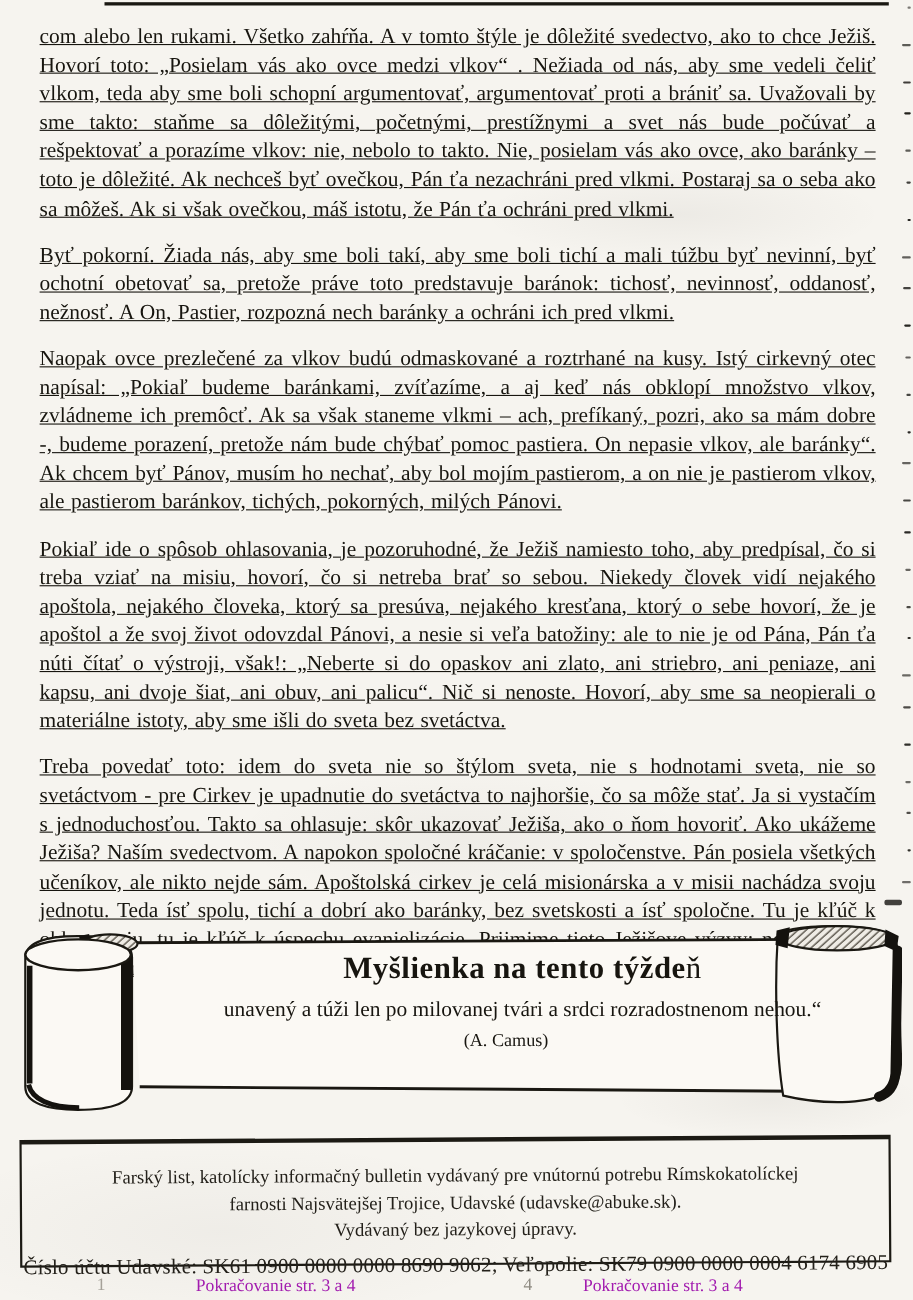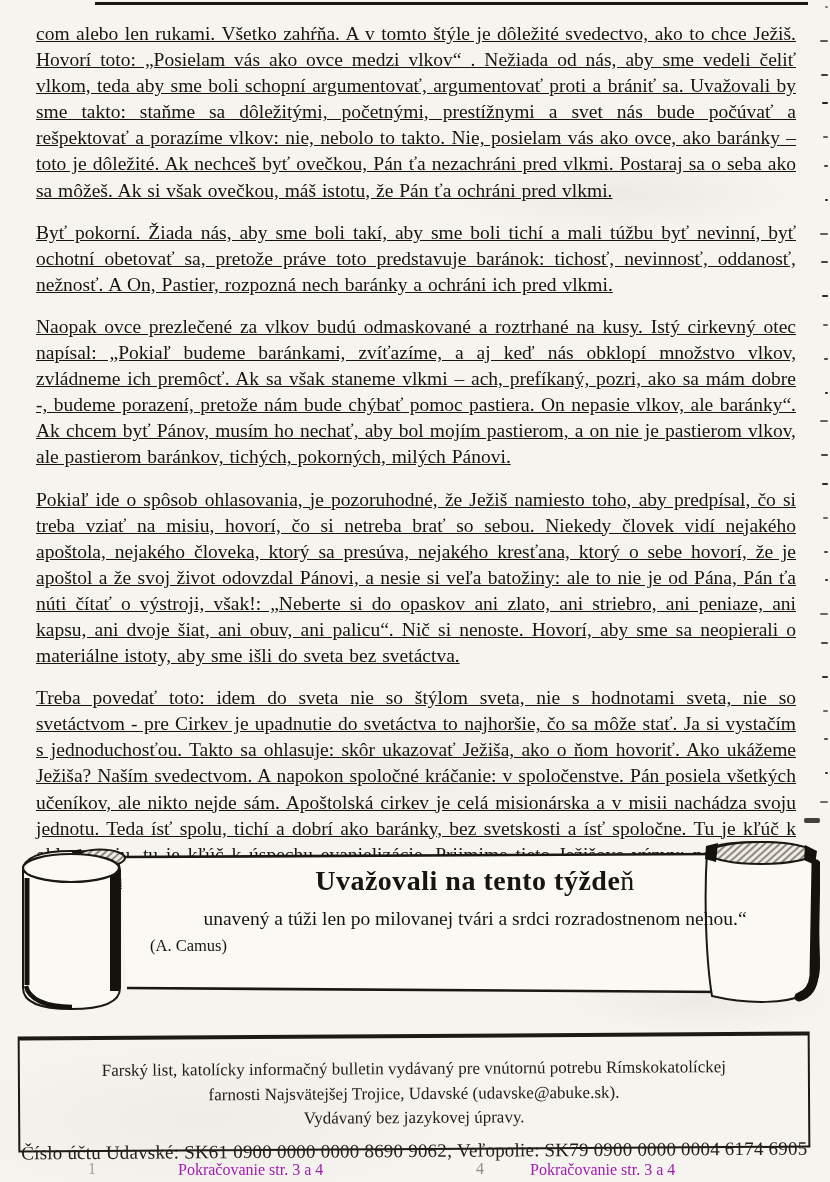--- a/index.html
+++ b/index.html
@@ -23,21 +23,21 @@
   }
   .body-text p { margin:16px;text-decoration:underline; }
 
   
   .scroll-wrap { position:absolute; left:15px; top:838px; width:805px; height:178px; }
   .scroll-wrap svg { position:absolute; left:0; top:0; }
   .scroll-text { position:absolute; left:135px; top:26px; width:650px; text-align:center; }
   .scroll-title { font-size:28px; font-weight:bold; letter-spacing:0.5px; line-height:34px; }
   .scroll-title .title-suffix { font-weight:normal; }
   .scroll-quote { font-size:19.5px; line-height:27.5px; margin-top:7px; }
-  .scroll-attrib { text-align:left; padding-right:30px; font-size:16.5px; margin-top:3px; }
+  .scroll-attrib { text-align:center; padding-right:30px; font-size:16.5px; margin-top:3px; }
 
   
   .footer-box {
     position:absolute; left:18px; top:1034px; width:792px; height:116px;
     box-sizing:border-box; border:2px solid #1c1a14; border-top-width:4px;
     transform:rotate(-0.35deg);
     text-align:center; font-size:17px; line-height:24.5px; padding-top:19px;
     color:#23201a;
   }
   .footer-box .account { font-size:19px; margin-top:8px; letter-spacing:0.2px; }
@@ -88,21 +88,21 @@
       <path d="M8,33 C8,18 28,13 56,13 C87,13 105,19 105,32 L105,150 C105,165 87,171 56,171 C28,171 8,165 8,150 Z" fill="#fbf9f4" stroke="#1a1812" stroke-width="2"></path>
       <path d="M100,28 L100,153" stroke="#14120e" stroke-width="10"></path>
       <path d="M12,40 L12,147" stroke="#14120e" stroke-width="5"></path>
       <path d="M11,148 C14,161 30,169 57,169" stroke="#14120e" stroke-width="4.5" fill="none"></path>
       <ellipse cx="85" cy="20" rx="25" ry="8.5" fill="url(#hatch)" stroke="#1a1812" stroke-width="2"></ellipse>
       <path d="M57,13 L66,11 L68,27 L59,29 Z" fill="#14120e"></path>
       <ellipse cx="56" cy="30" rx="48" ry="14" fill="#fbf9f4" stroke="#1a1812" stroke-width="2.2"></ellipse>
     </g>
   </svg>
   <div class="scroll-text">
-    <div class="scroll-title"><span>Uvažovali na tento týžde</span><span class="title-suffix">ň</span></div>
+    <div class="scroll-title"><span>Myšlienka na tento týžde</span><span class="title-suffix">ň</span></div>
     <div class="scroll-quote">
       <div>unavený a túži len po milovanej tvári a srdci rozradostnenom nehou.“</div>
     </div>
     <div class="scroll-attrib">(A. Camus)</div>
   </div>
 </div>
 
 <div class="footer-box">
   <div>Farský list, katolícky informačný bulletin vydávaný pre vnútornú potrebu Rímskokatolíckej</div>
   <div>farnosti Najsvätejšej Trojice, Udavské (udavske@abuke.sk).</div>

